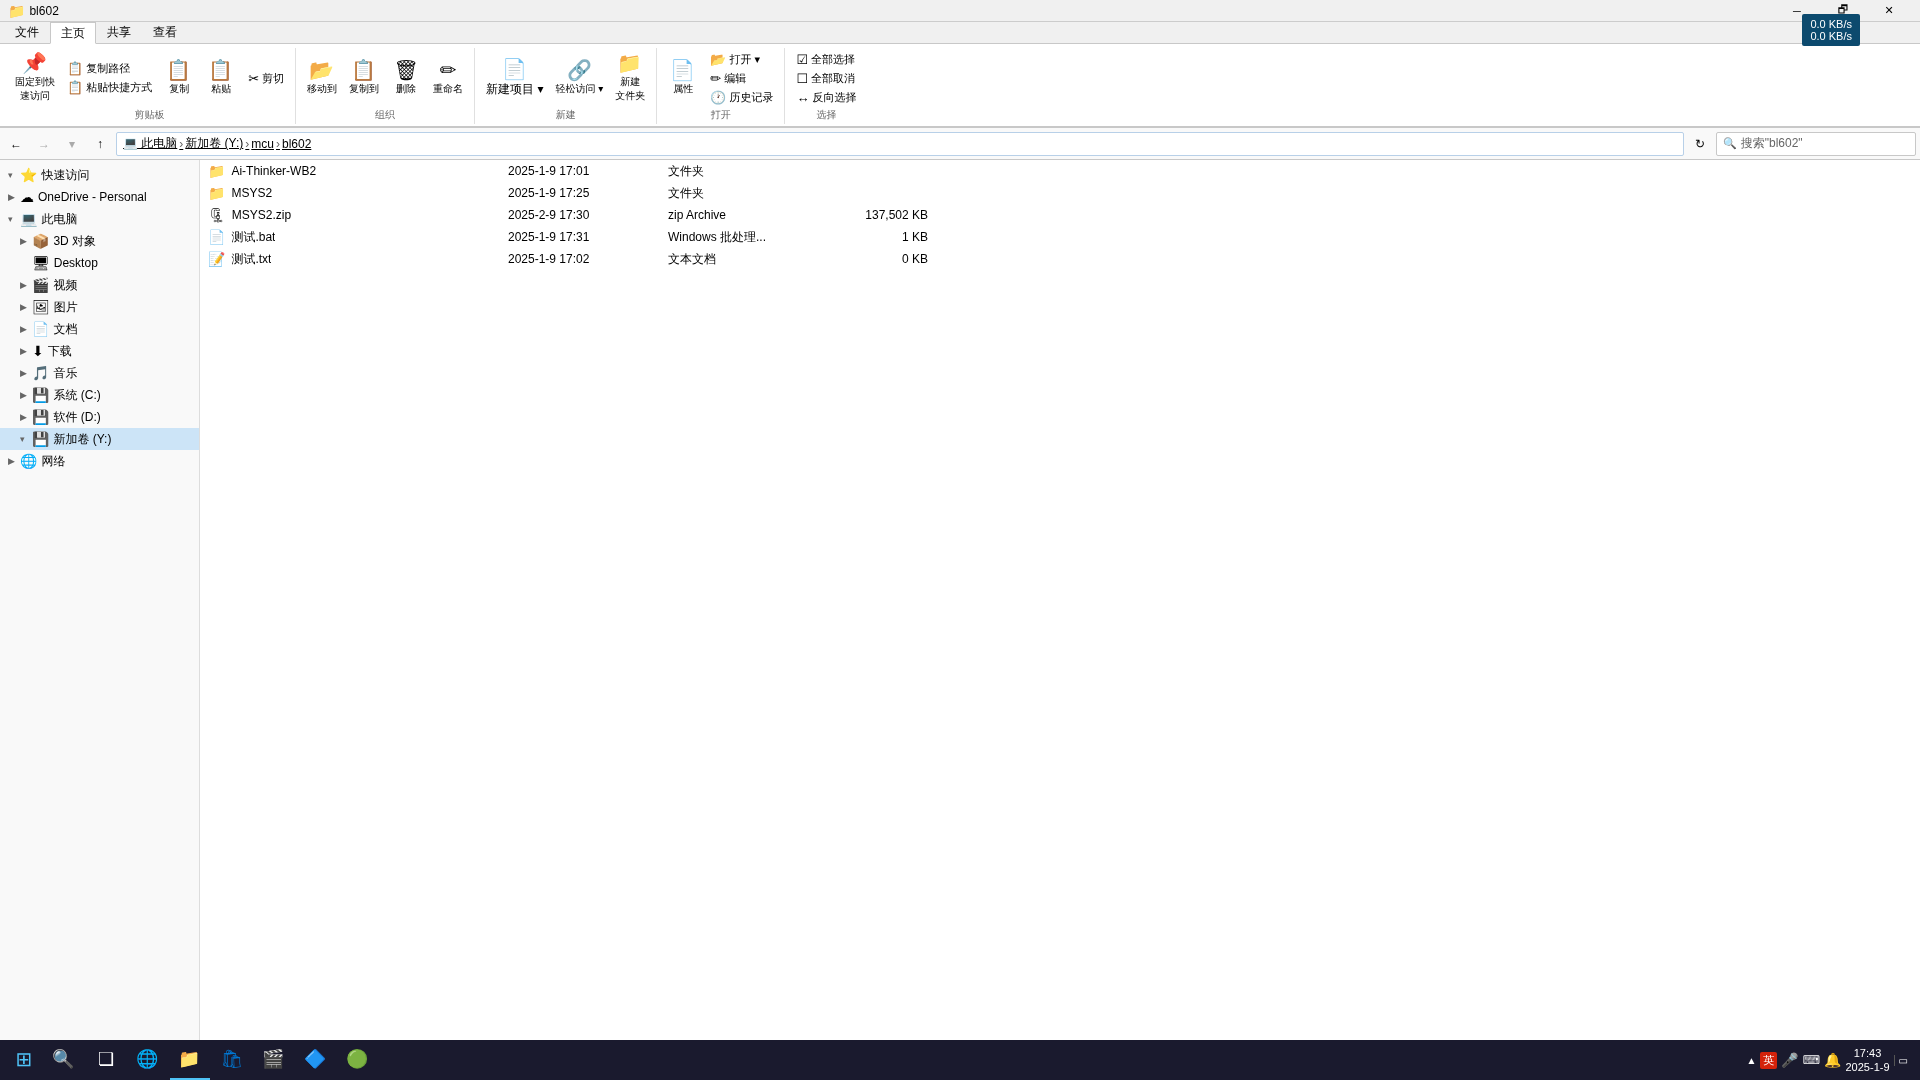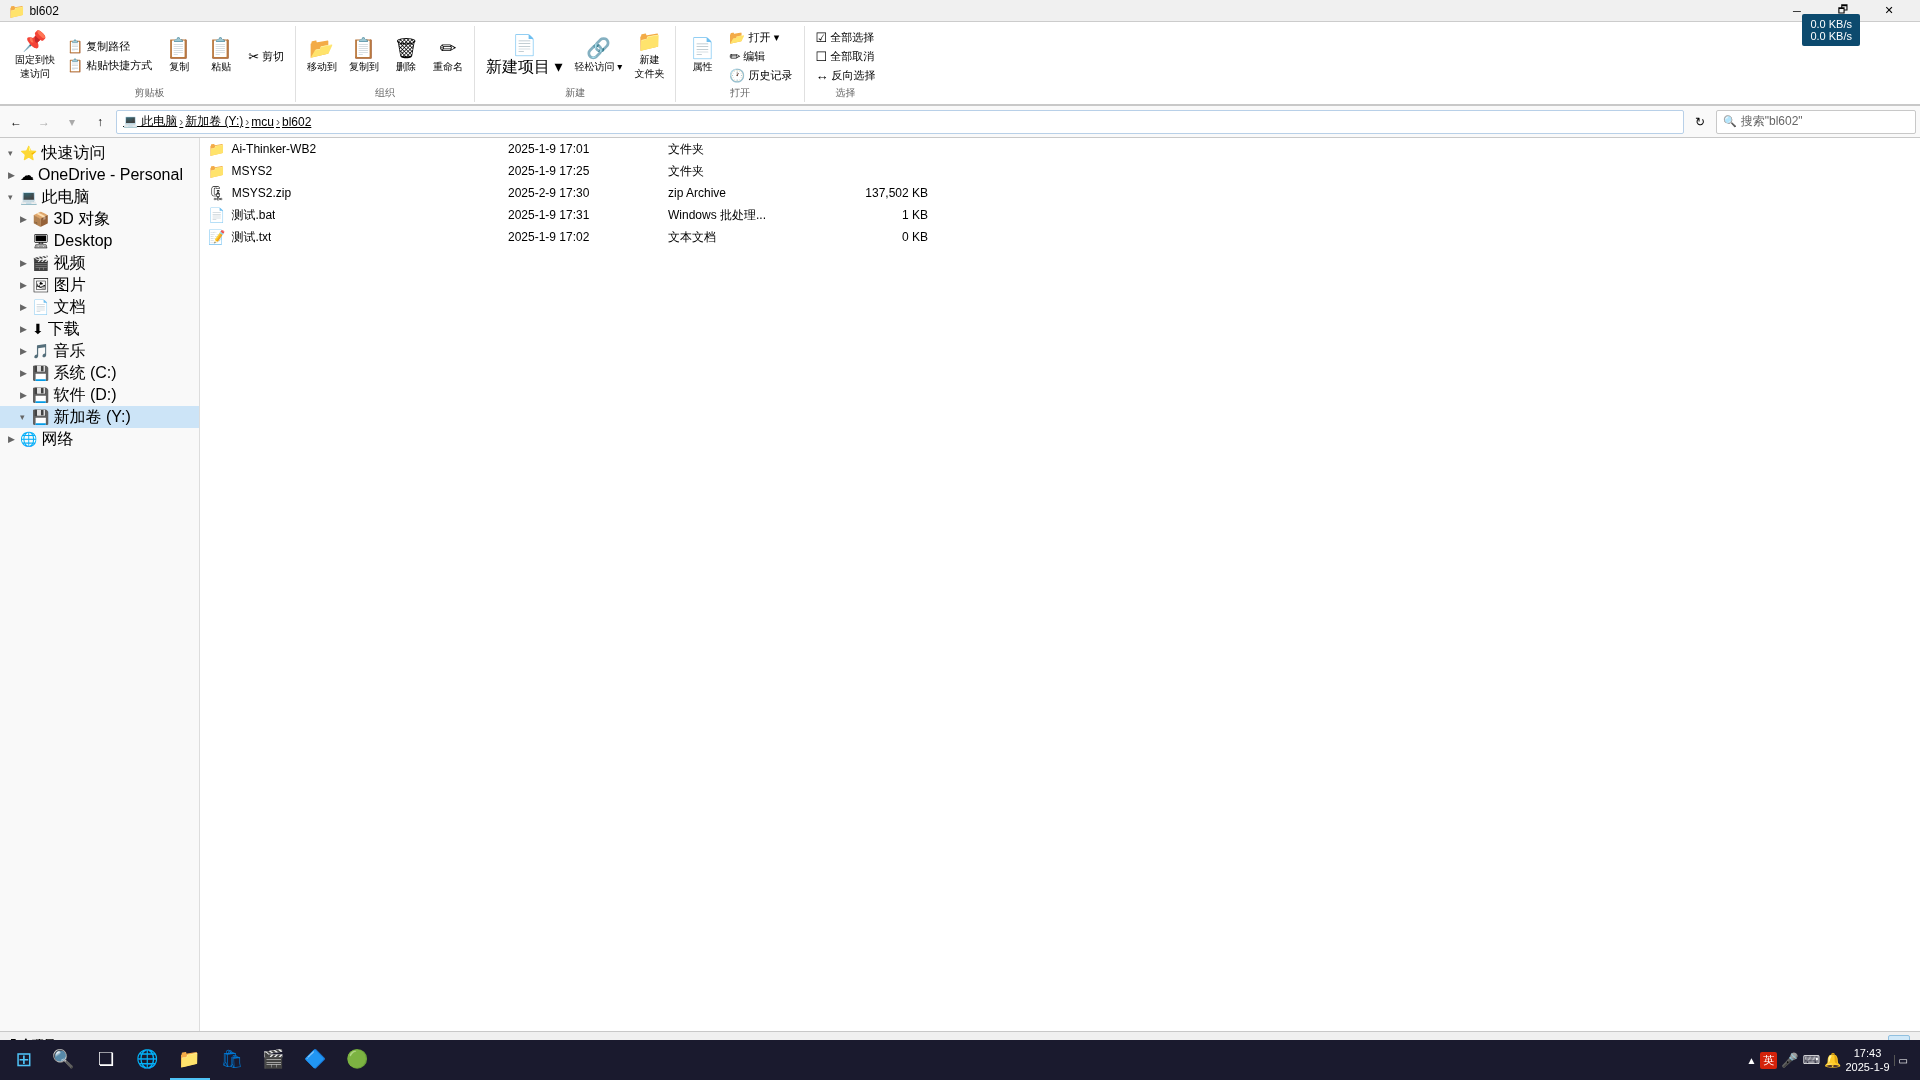--- a/index.html
+++ b/index.html
@@ -187,21 +187,21 @@
       cursor: pointer;
       height: 22px;
       white-space: nowrap;
       font-size: 12px;
     }
     .sidebar-item.selected { background: #cce4f7; }
     .sidebar-item .expand-arrow {
       width: 12px; font-size: 9px; color: #666; flex-shrink: 0;
     }
     .sidebar-item .item-icon { font-size: 14px; margin-right: 4px; flex-shrink: 0; }
-    .sidebar-item .item-label { font-size: 16px; overflow: hidden; text-overflow: ellipsis; }
+    .sidebar-item .item-label { font-size: 12px; overflow: hidden; text-overflow: ellipsis; }
     .sidebar-item.indent1 { padding-left: 20px; }
 
     
     #content {
       flex: 1;
       background: #fff;
       display: flex;
       flex-direction: column;
     }
     #file-list-header {
@@ -311,20 +311,26 @@
   <span class="title-icon">📁</span>
   <span class="title-text">bl602</span>
   <div class="window-controls">
     <button class="win-btn">─</button>
     <button class="win-btn">🗗</button>
     <button class="win-btn close">✕</button>
   </div>
 </div>
 
 <div id="ribbon">
+  <div id="ribbon-tabs">
+    <div class="ribbon-tab">文件</div>
+    <div class="ribbon-tab active">主页</div>
+    <div class="ribbon-tab">共享</div>
+    <div class="ribbon-tab">查看</div>
+  </div>
   <div id="ribbon-content">
 
     <div class="ribbon-group">
       <div class="ribbon-group-items">
         <div class="ribbon-btn">
           <span class="btn-icon">📌</span>
           <span style="font-size:10px;text-align:center">固定到快<br>速访问</span>
         </div>
         <div class="ribbon-group-col">
           <div class="ribbon-btn-small">
@@ -373,21 +379,21 @@
           <span style="font-size:10px">重命名</span>
         </div>
       </div>
       <div class="ribbon-group-label">组织</div>
     </div>
 
     <div class="ribbon-group">
       <div class="ribbon-group-items">
         <div class="ribbon-btn">
           <span class="btn-icon">📄</span>
-          <span style="font-size:16px;text-align:left">新建项目 ▾</span>
+          <span style="font-size:12px;text-align:left">新建项目 ▾</span>
         </div>
         <div class="ribbon-btn">
           <span class="btn-icon">🔗</span>
           <span style="font-size:10px;text-align:center">轻松访问 ▾</span>
         </div>
         <div class="ribbon-btn">
           <span class="btn-icon">📁</span>
           <span style="font-size:10px;text-align:center">新建<br>文件夹</span>
         </div>
       </div>

